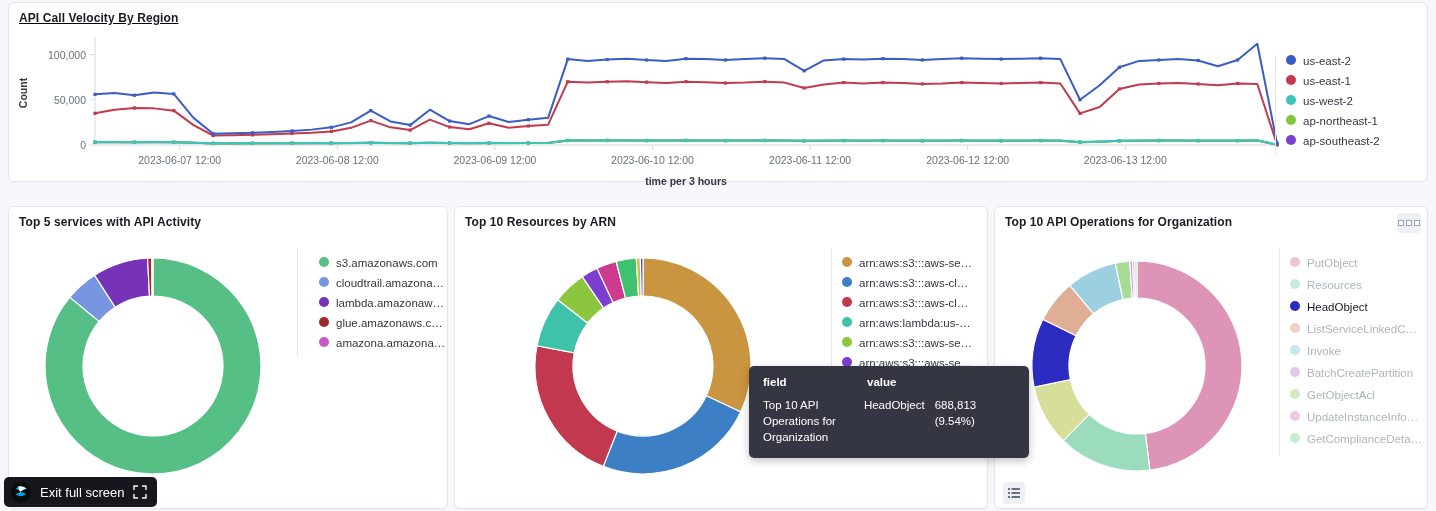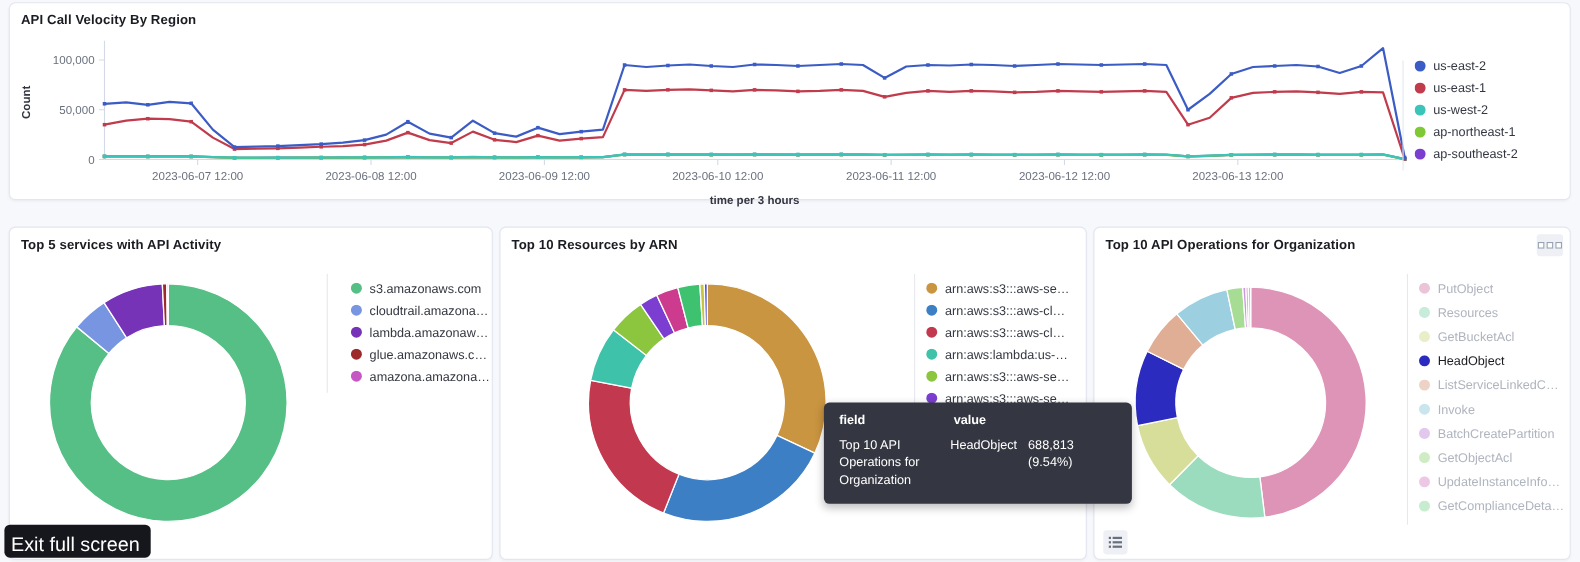--- a/index.html
+++ b/index.html
@@ -40,21 +40,21 @@
   }
   .panel-menu .dots { display: flex; gap: 2px; }
   .panel-menu .dots i {
     width: 6px; height: 6px;
     border: 1px solid #98a2b3;
     background: #fff;
     display: block;
   }
 
   
-  #ts-panel { left: 8px; top: 2px; width: 1420px; height: 180px; }
+  #ts-panel { left: 8px; top: 2px; width: 1420px; height: 180px; text-decoration: underline; }
   .ts-body { position: relative; width: 100%; height: 168px; }
   .ts-svg { position: absolute; left: 0; top: 0; }
   .ts-legend {
     position: absolute; right: 6px; top: 28px;
     width: 146px;
     border-left: 1px solid #e6e8ee;
     padding-left: 10px;
   }
   .legend-row {
     display: flex; align-items: flex-start;
@@ -130,24 +130,23 @@
   
   #exit-fullscreen {
     position: absolute;
     left: 4px; bottom: 4px;
     height: 30px;
     display: flex; align-items: center; gap: 8px;
     background: #16171c;
     border-radius: 5px;
     padding: 0 10px 0 6px;
     color: #ffffff;
-    font-size: 18px;
+    font-size: 13px;
     cursor: pointer;
     z-index: 50;
-    flex-direction: column;
   }
   #exit-fullscreen .elastic-logo { width: 22px; height: 22px; display:block; }
   #exit-fullscreen .fs-icon { width: 14px; height: 14px; display:block; }
 
   .axis-text { font-size: 10.5px; fill: #69707d; font-family: "Liberation Sans", sans-serif; }
   .axis-title { font-size: 10.5px; font-weight: bold; fill: #343741; font-family: "Liberation Sans", sans-serif; }
 </style>
 </head>
 <body>
 
@@ -476,24 +475,20 @@
       </div>
       <div class="donut-legend" id="legend-3">
           <div class="legend-row dim">
             <span class="legend-dot" style="background: rgb(221, 148, 182);"></span>
             <span class="legend-label">PutObject</span>
           </div>
           <div class="legend-row dim">
             <span class="legend-dot" style="background: rgb(154, 220, 189);"></span>
             <span class="legend-label">Resources</span>
           </div>
-          <div class="legend-row dim">
-            <span class="legend-dot" style="background: rgb(215, 222, 154);"></span>
-            <span class="legend-label">GetBucketAcl</span>
-          </div>
           <div class="legend-row active">
             <span class="legend-dot" style="background: rgb(43, 43, 191);"></span>
             <span class="legend-label">HeadObject</span>
           </div>
           <div class="legend-row dim">
             <span class="legend-dot" style="background: rgb(223, 174, 149);"></span>
             <span class="legend-label">ListServiceLinkedC…</span>
           </div>
           <div class="legend-row dim">
             <span class="legend-dot" style="background: rgb(156, 207, 223);"></span>

